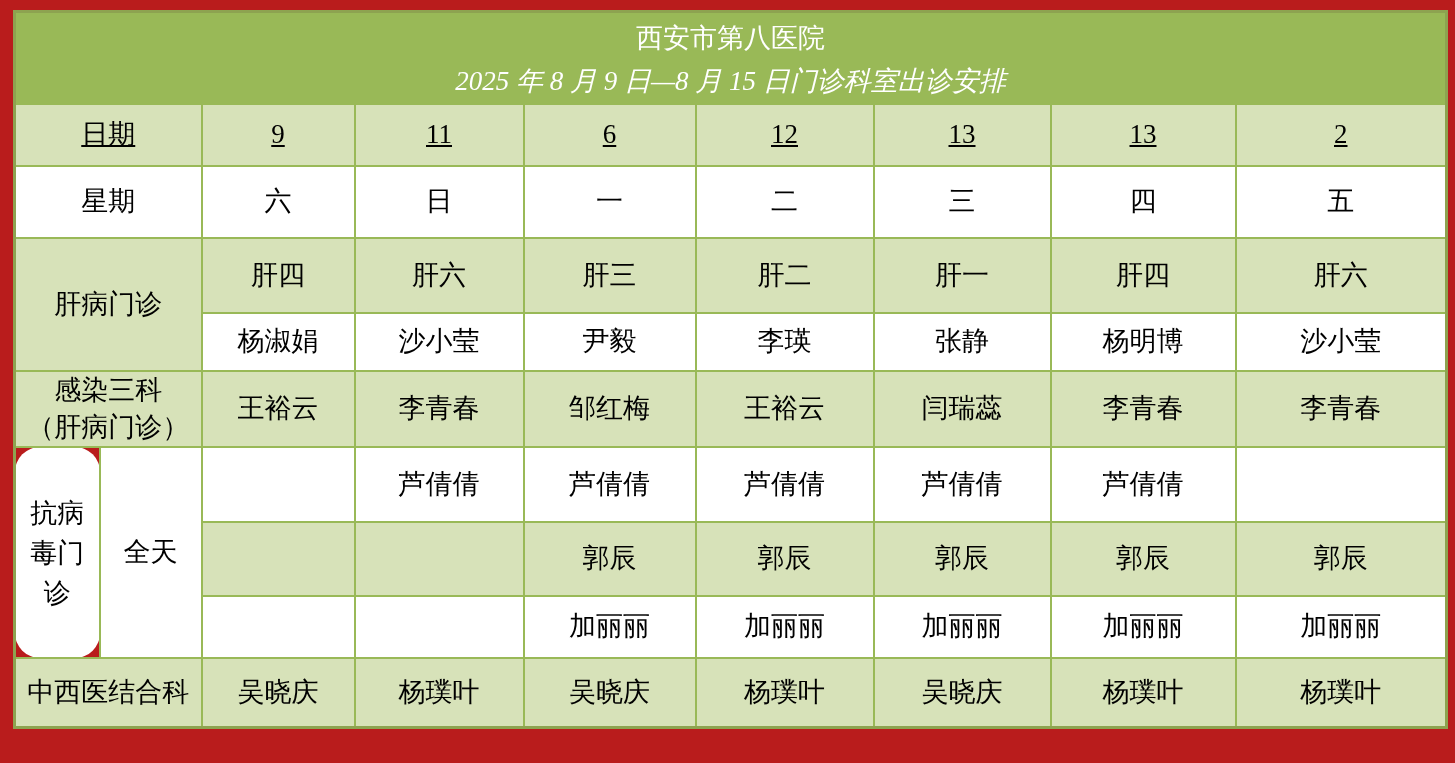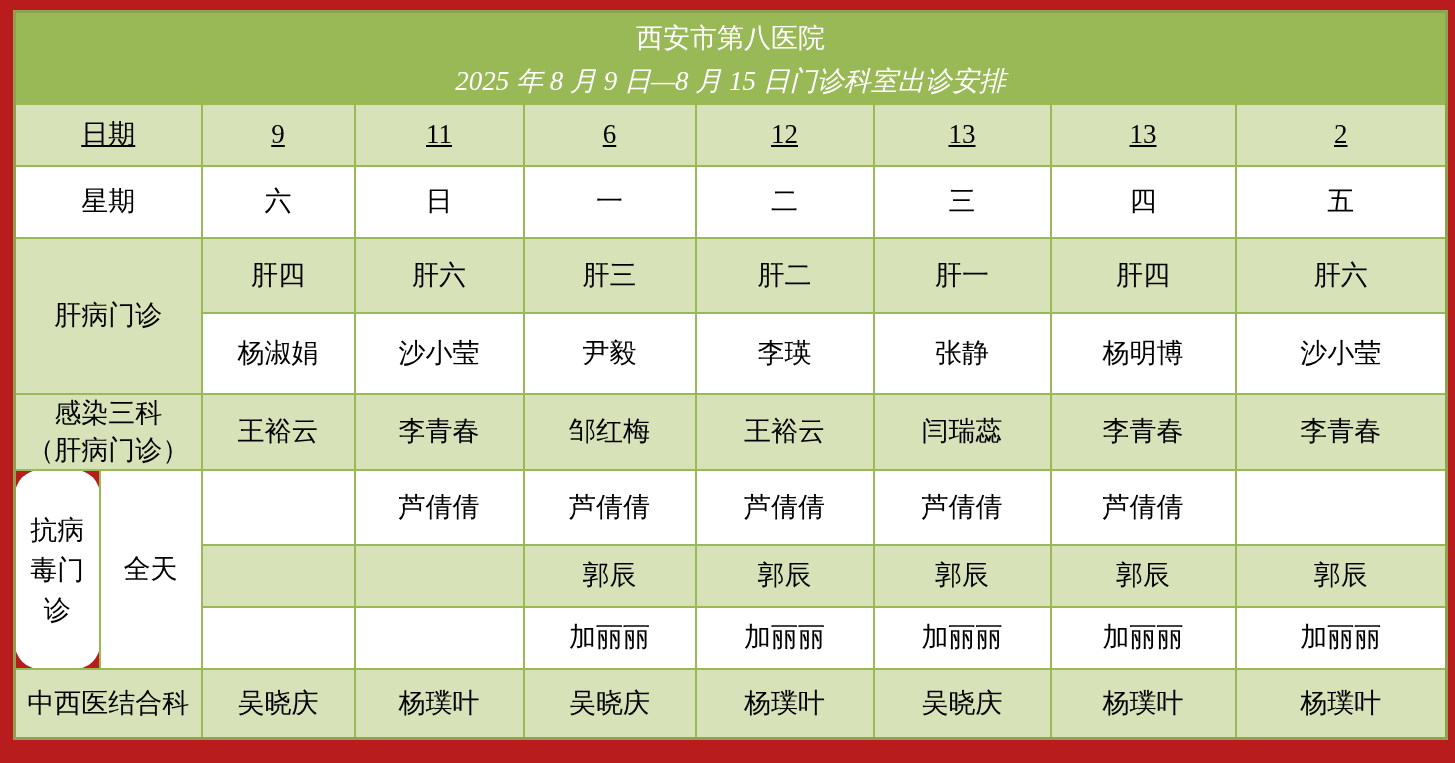--- a/index.html
+++ b/index.html
@@ -40,24 +40,24 @@
   .title-cell{
     background:var(--header-green);
     color:var(--title-text);
     height:90px;
   }
   .title-cell .t1{line-height:44px;padding-top:2px;}
   .title-cell .t2{line-height:42px;font-style:italic;}
   tr.r-date{height:62px;text-decoration:underline;}
   tr.r-week{height:72px;}
   tr.r-liver1{height:75px;}
-  tr.r-liver2{height:81px;}
+  tr.r-liver2{height:58px;}
   tr.r-infect{height:64px;}
   tr.r-anti1{height:75px;}
-  tr.r-anti2{height:62px;}
+  tr.r-anti2{height:74px;}
   tr.r-anti3{height:62px;}
   tr.r-integr{height:69px;margin-left:14px;}
   .two-line span{display:block;line-height:37px;}
   .wrap-narrow{
     padding:0 12px;
     word-break:break-all;
     line-height:40px;
     border-radius:25px;
   }
 </style>

